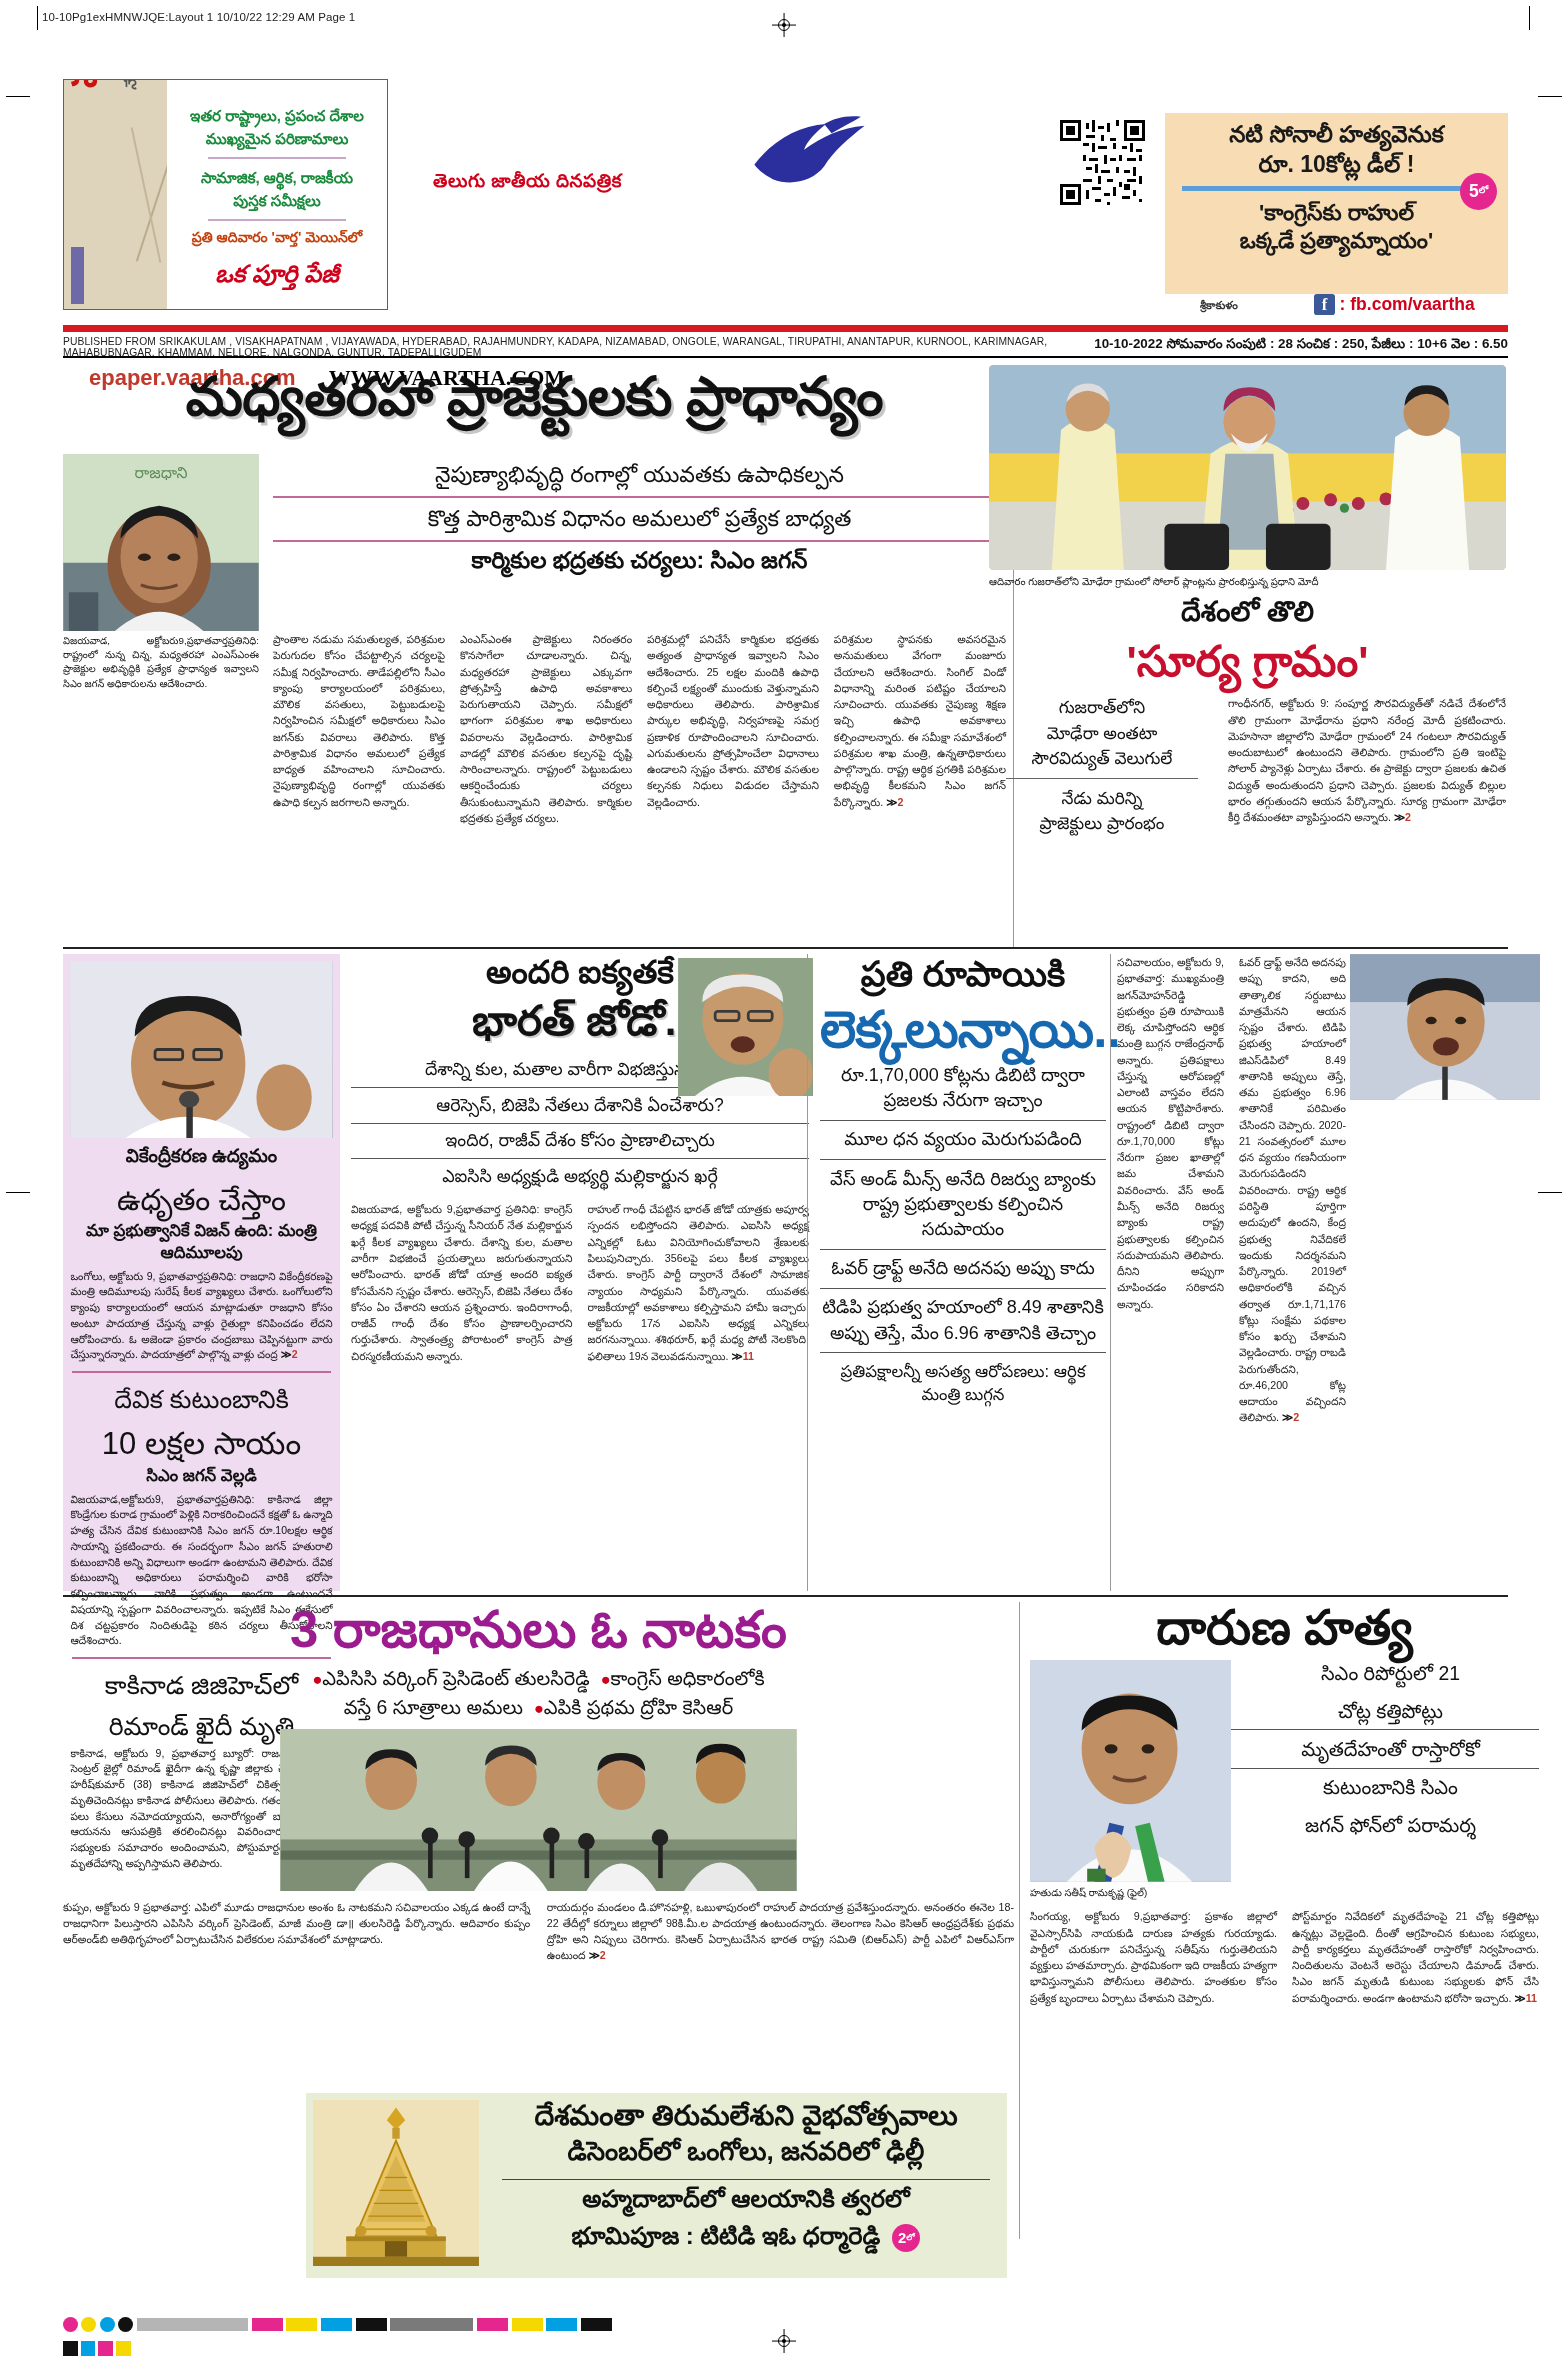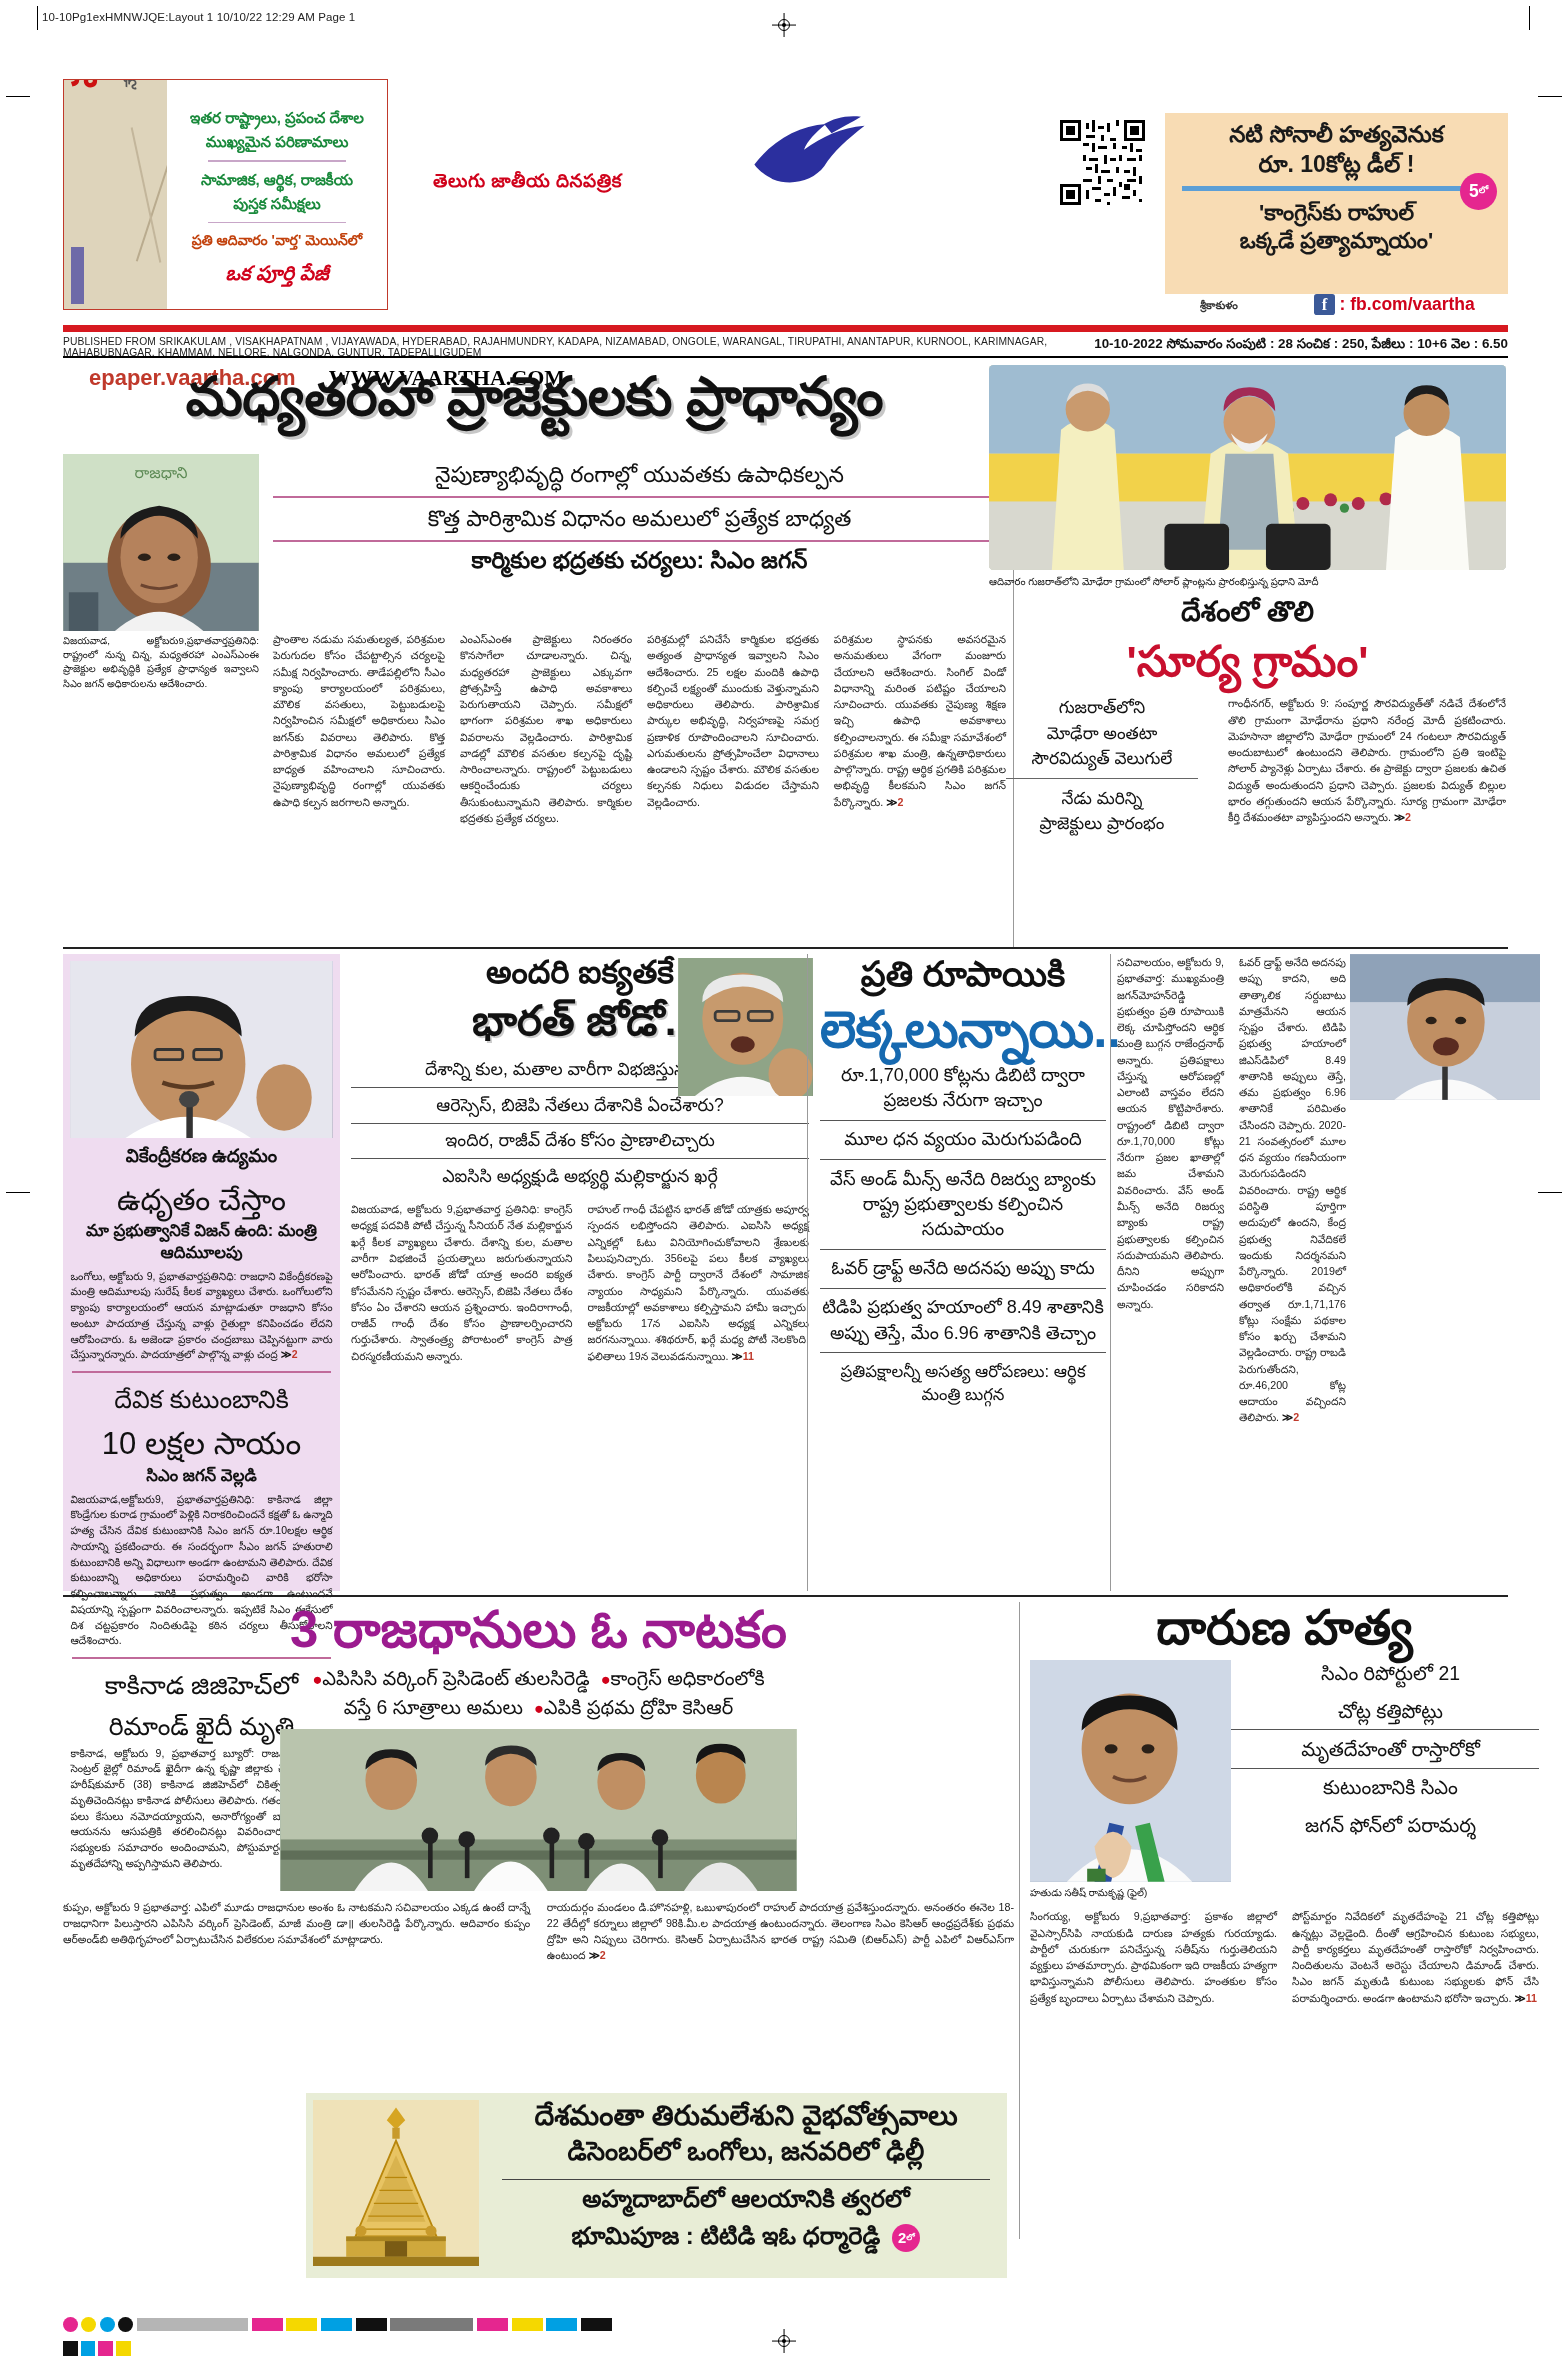--- a/index.html
+++ b/index.html
@@ -41,21 +41,21 @@
     font-size:14.8px; font-weight:bold; color:#555; font-style:italic;
     white-space:nowrap;
   }
   .promo-strip .sq{position:absolute;left:7.4px;bottom:5.5px;width:13px;height:57px;background:#6e6aa8;}
   .promo-strip .pencil{position:absolute;right:5.5px;top:28px;width:1.8px;height:157px;background:#b9ab8e;transform:rotate(18deg);}
   .promo-strip .pencil2{position:absolute;right:20px;top:46px;width:1.8px;height:138px;background:#c3b69b;transform:rotate(-12deg);}
   .promo-right { flex:1; padding:9.2px 5.5px 5.5px; text-align:center; display:flex; flex-direction:column; justify-content:center; gap:1.8px; }
   .promo-green { color:#1a8a3c; font-size:15px; font-weight:bold; line-height:1.45; }
   .promo-rule { height:1.8px; background:#c8a6c8; width:138px; margin:5.5px auto; }
   .promo-blue { color:#c2410c; font-size:14px; font-weight:bold; line-height:1.4; }
-  .promo-red  { color:#d0021b; font-size:20px; font-weight:bold; font-style:italic; line-height:1.25; margin-top:9px;}
+  .promo-red  { color:#d0021b; font-size:24px; font-weight:bold; font-style:italic; line-height:1.25; margin-top:9px;}
 
   .logo-block { position:absolute; left:420px; top:0px; width:628px; height:240px; }
   .logo-tag { position:absolute; left:13px; top:98px; font-size:18.5px; font-weight:bold; color:#d0021b; letter-spacing:0.5px;}
   .logo-word { position:absolute; left:0; top:52px; width:628px; text-align:center;
                font-size:164px; line-height:.95; font-weight:bold; color:#2b2f9e; letter-spacing:-3.7px;}
   .dove { position:absolute; left:325px; top:41px; width:129px; height:79px; }
 
   .qr { position:absolute; left:1060px; top:48px; width:85px; height:85px; }
 
   .promo-top { position:absolute; left:1165px; top:41px; width:343px; height:181px; background:#f8dcb4; padding:7.4px 11px; text-align:center; }

